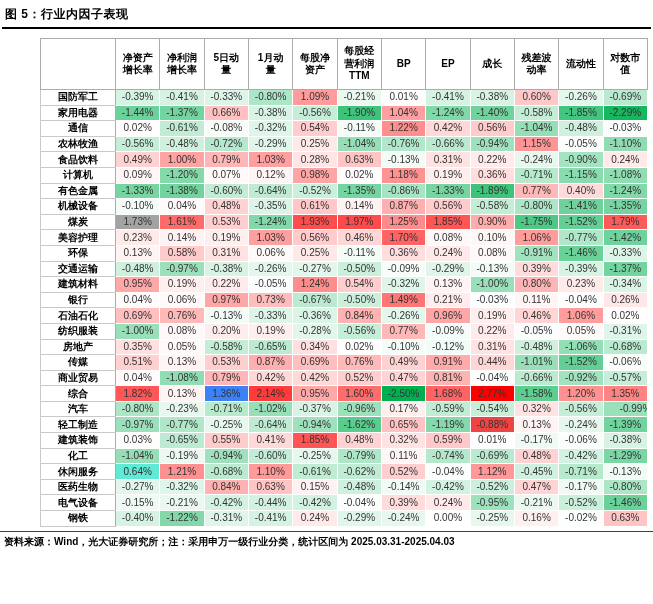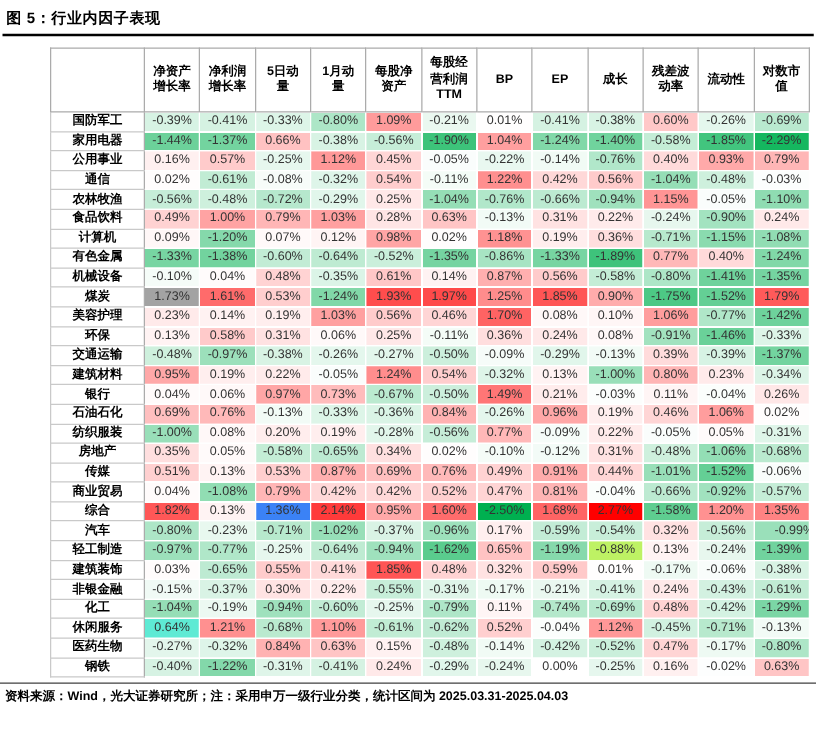--- a/index.html
+++ b/index.html
@@ -96,35 +96,20 @@
           <td style="background-color: rgb(198, 237, 216);">-0.56%</td>
           <td style="background-color: rgb(61, 195, 122);">-1.90%</td>
           <td style="background-color: rgb(255, 159, 159);">1.04%</td>
           <td style="background-color: rgb(129, 216, 168);">-1.24%</td>
           <td style="background-color: rgb(112, 211, 157);">-1.40%</td>
           <td style="background-color: rgb(196, 237, 214);">-0.58%</td>
           <td style="background-color: rgb(66, 197, 126);">-1.85%</td>
           <td style="background-color: rgb(21, 183, 95);">-2.29%</td>
         </tr>
         <tr>
-          <th>公用事业</th>
-          <td style="background-color: rgb(255, 240, 240);">0.16%</td>
-          <td style="background-color: rgb(255, 203, 203);">0.57%</td>
-          <td style="background-color: rgb(230, 247, 238);">-0.25%</td>
-          <td style="background-color: rgb(255, 152, 152);">1.12%</td>
-          <td style="background-color: rgb(255, 214, 214);">0.45%</td>
-          <td style="background-color: rgb(250, 253, 252);">-0.05%</td>
-          <td style="background-color: rgb(233, 248, 240);">-0.22%</td>
-          <td style="background-color: rgb(241, 251, 245);">-0.14%</td>
-          <td style="background-color: rgb(177, 231, 202);">-0.76%</td>
-          <td style="background-color: rgb(255, 218, 218);">0.40%</td>
-          <td style="background-color: rgb(255, 169, 169);">0.93%</td>
-          <td style="background-color: rgb(255, 182, 182);">0.79%</td>
-        </tr>
-        <tr>
           <th>通信</th>
           <td style="background-color: rgb(255, 253, 253);">0.02%</td>
           <td style="background-color: rgb(193, 236, 212);">-0.61%</td>
           <td style="background-color: rgb(247, 252, 249);">-0.08%</td>
           <td style="background-color: rgb(222, 245, 233);">-0.32%</td>
           <td style="background-color: rgb(255, 205, 205);">0.54%</td>
           <td style="background-color: rgb(244, 252, 247);">-0.11%</td>
           <td style="background-color: rgb(255, 143, 143);">1.22%</td>
           <td style="background-color: rgb(255, 216, 216);">0.42%</td>
           <td style="background-color: rgb(255, 203, 203);">0.56%</td>
@@ -405,56 +390,41 @@
         <tr>
           <th>轻工制造</th>
           <td style="background-color: rgb(156, 224, 187);">-0.97%</td>
           <td style="background-color: rgb(176, 231, 201);">-0.77%</td>
           <td style="background-color: rgb(230, 247, 238);">-0.25%</td>
           <td style="background-color: rgb(190, 235, 210);">-0.64%</td>
           <td style="background-color: rgb(159, 225, 189);">-0.94%</td>
           <td style="background-color: rgb(90, 204, 142);">-1.62%</td>
           <td style="background-color: rgb(255, 195, 195);">0.65%</td>
           <td style="background-color: rgb(134, 217, 172);">-1.19%</td>
-          <td style="background-color: #bef264; margin-top: 48px;">-0.88%</td>
+          <td style="background-color: #ef4444; margin-top: 48px;">-0.88%</td>
           <td style="background-color: rgb(255, 243, 243);">0.13%</td>
           <td style="background-color: rgb(231, 247, 238);">-0.24%</td>
           <td style="background-color: rgb(113, 211, 158);">-1.39%</td>
         </tr>
         <tr>
           <th>建筑装饰</th>
           <td style="background-color: rgb(255, 252, 252);">0.03%</td>
           <td style="background-color: rgb(189, 234, 210);">-0.65%</td>
           <td style="background-color: rgb(255, 204, 204);">0.55%</td>
           <td style="background-color: rgb(255, 217, 217);">0.41%</td>
           <td style="background-color: rgb(255, 85, 85);">1.85%</td>
           <td style="background-color: rgb(255, 211, 211);">0.48%</td>
           <td style="background-color: rgb(255, 226, 226);">0.32%</td>
           <td style="background-color: rgb(255, 201, 201);">0.59%</td>
           <td style="background-color: rgb(255, 254, 254);">0.01%</td>
           <td style="background-color: rgb(238, 250, 243);">-0.17%</td>
           <td style="background-color: rgb(249, 253, 251);">-0.06%</td>
           <td style="background-color: rgb(216, 243, 228);">-0.38%</td>
         </tr>
         <tr>
-          <th>非银金融</th>
-          <td style="background-color: rgb(240, 250, 245);">-0.15%</td>
-          <td style="background-color: rgb(217, 243, 229);">-0.37%</td>
-          <td style="background-color: rgb(255, 227, 227);">0.30%</td>
-          <td style="background-color: rgb(255, 235, 235);">0.22%</td>
-          <td style="background-color: rgb(199, 238, 217);">-0.55%</td>
-          <td style="background-color: rgb(223, 245, 233);">-0.31%</td>
-          <td style="background-color: rgb(238, 250, 243);">-0.17%</td>
-          <td style="background-color: rgb(234, 248, 240);">-0.21%</td>
-          <td style="background-color: rgb(213, 242, 226);">-0.41%</td>
-          <td style="background-color: rgb(255, 233, 233);">0.24%</td>
-          <td style="background-color: rgb(211, 241, 225);">-0.43%</td>
-          <td style="background-color: rgb(193, 236, 212);">-0.61%</td>
-        </tr>
-        <tr>
           <th>化工</th>
           <td style="background-color: rgb(149, 222, 182);">-1.04%</td>
           <td style="background-color: rgb(236, 249, 242);">-0.19%</td>
           <td style="background-color: rgb(159, 225, 189);">-0.94%</td>
           <td style="background-color: rgb(194, 236, 213);">-0.60%</td>
           <td style="background-color: rgb(230, 247, 238);">-0.25%</td>
           <td style="background-color: rgb(174, 230, 200);">-0.79%</td>
           <td style="background-color: rgb(255, 245, 245);">0.11%</td>
           <td style="background-color: rgb(180, 232, 203);">-0.74%</td>
           <td style="background-color: rgb(185, 233, 207);">-0.69%</td>
@@ -486,20 +456,35 @@
           <td style="background-color: rgb(255, 241, 241);">0.15%</td>
           <td style="background-color: rgb(206, 240, 221);">-0.48%</td>
           <td style="background-color: rgb(241, 251, 245);">-0.14%</td>
           <td style="background-color: rgb(212, 242, 226);">-0.42%</td>
           <td style="background-color: rgb(202, 239, 219);">-0.52%</td>
           <td style="background-color: rgb(255, 212, 212);">0.47%</td>
           <td style="background-color: rgb(238, 250, 243);">-0.17%</td>
           <td style="background-color: rgb(173, 230, 199);">-0.80%</td>
         </tr>
         <tr>
+          <th>电气设备</th>
+          <td style="background-color: rgb(240, 250, 245);">-0.15%</td>
+          <td style="background-color: rgb(234, 248, 240);">-0.21%</td>
+          <td style="background-color: rgb(212, 242, 226);">-0.42%</td>
+          <td style="background-color: rgb(210, 241, 224);">-0.44%</td>
+          <td style="background-color: rgb(212, 242, 226);">-0.42%</td>
+          <td style="background-color: rgb(251, 254, 252);">-0.04%</td>
+          <td style="background-color: rgb(255, 219, 219);">0.39%</td>
+          <td style="background-color: rgb(255, 233, 233);">0.24%</td>
+          <td style="background-color: rgb(158, 225, 189);">-0.95%</td>
+          <td style="background-color: rgb(234, 248, 240);">-0.21%</td>
+          <td style="background-color: rgb(202, 239, 219);">-0.52%</td>
+          <td style="background-color: rgb(106, 209, 153);">-1.46%</td>
+        </tr>
+        <tr>
           <th>钢铁</th>
           <td style="background-color: rgb(214, 242, 227);">-0.40%</td>
           <td style="background-color: rgb(131, 216, 170);">-1.22%</td>
           <td style="background-color: rgb(223, 245, 233);">-0.31%</td>
           <td style="background-color: rgb(213, 242, 226);">-0.41%</td>
           <td style="background-color: rgb(255, 233, 233);">0.24%</td>
           <td style="background-color: rgb(225, 246, 235);">-0.29%</td>
           <td style="background-color: rgb(231, 247, 238);">-0.24%</td>
           <td style="background-color: rgb(255, 255, 255);">0.00%</td>
           <td style="background-color: rgb(230, 247, 238);">-0.25%</td>

